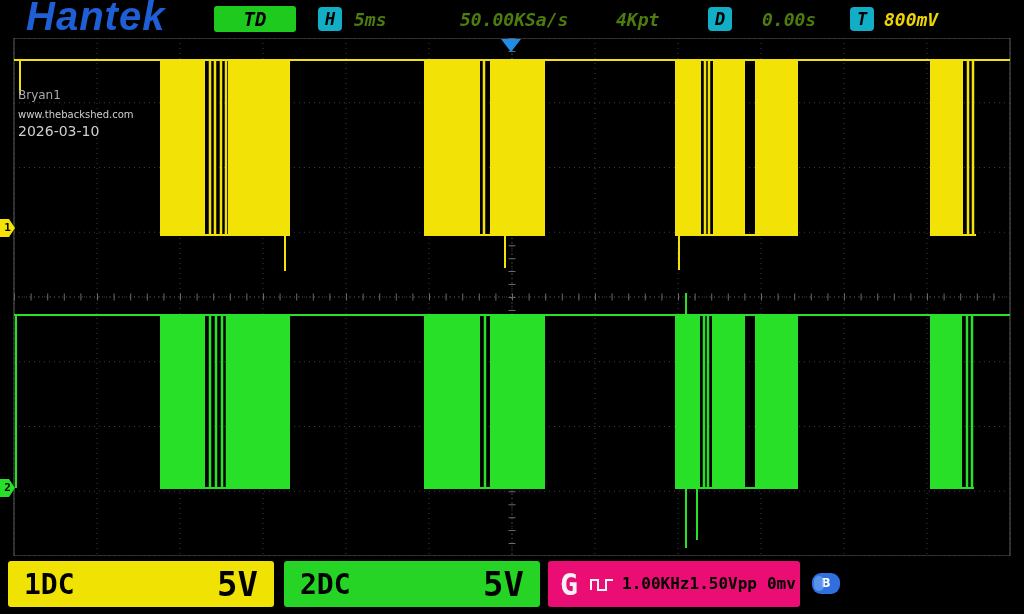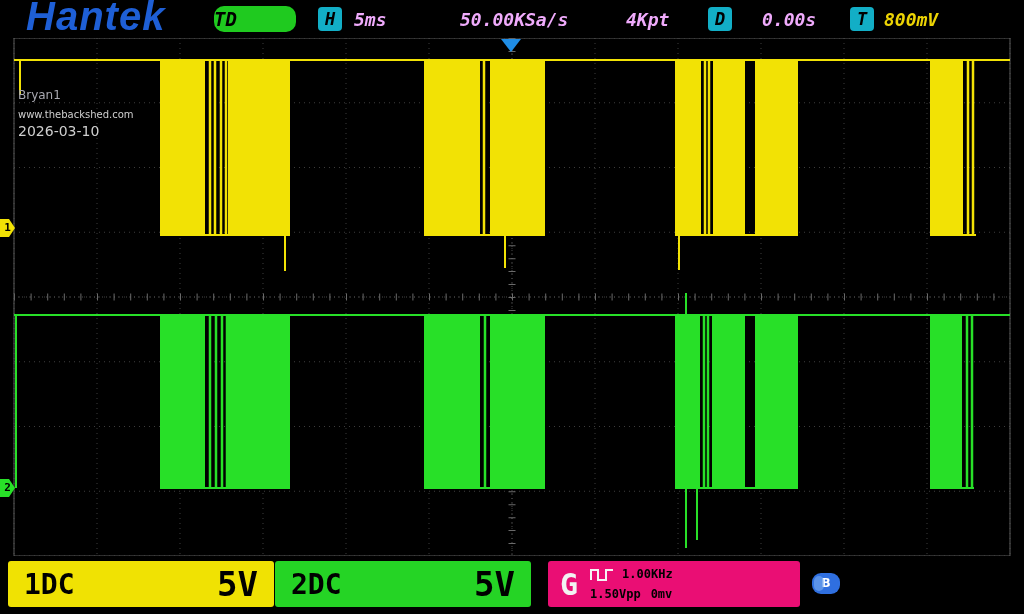--- a/index.html
+++ b/index.html
@@ -12,37 +12,37 @@
 
   
   .topbar { position:absolute; top:0; left:0; width:1024px; height:38px; background:#000;font-style:italic; }
   .logo {
     position:absolute; left:26px; top:-6px;
     font-family:"Liberation Sans", sans-serif; font-weight:bold;
     font-size:40px; color:#1e5fd6; letter-spacing:1px;
   }
   .badge-td {
     position:absolute; left:214px; top:6px; width:82px; height:26px;
-    background:#1fca1f; border-radius:10px; color:#000;
+    background:#1fca1f; border-radius:3px; color:#000;
     font-family:"DejaVu Sans Mono", monospace; font-weight:bold;
-    font-size:19px; line-height:26px;
+    font-size:19px; text-align:center; line-height:26px;
   }
   .icon-sq {
     position:absolute; top:7px; width:24px; height:24px;
     background:#12aec6; border-radius:4px; color:#000;
     font-family:"DejaVu Sans Mono", monospace; font-weight:bold;
     font-size:17px; text-align:center; line-height:24px;
   }
   #hbox { left:318px; } #dbox { left:708px; } #tbox { left:850px; }
   .readout {
-    position:absolute; top:9px; color:#f0abfc;
+    position:absolute; top:9px; color:#4d7c0f;
     font-family:"DejaVu Sans Mono", monospace; font-weight:bold; font-size:18px;
     white-space:nowrap;
   }
-  #timebase { left:354px; } #srate { left:460px; } #mdepth { left:616px;margin-left:10px; }
+  #timebase { left:354px; } #srate { left:460px; } #mdepth { left:616px; }
   #delay { left:762px;text-align:center; } #tlevel { left:884px; color:#edd404; }
 
   
   .display { position:absolute; top:38px; left:0; width:1024px; height:434px; }
   .display svg { position:absolute; top:0; left:0; pointer-events:none; }
   .overlay { position:absolute; left:18px; top:50px; pointer-events:none; }
   .overlay .l1 { font-size:12px; color:#a8a8b0; }
   .overlay .l2 { font-size:10px; color:#cfcfcf; margin-top:7px; }
   .overlay .l3 { font-size:14px; color:#cfcfcf; margin-top:3px; }
   .trig {
@@ -60,36 +60,36 @@
   .chmark.c2 { top:441px; background:#28e028; }
 
   
   .bottombar { position:absolute; top:556px; left:0; width:1024px; height:58px; background:#000; }
   .chbox {
     position:absolute; top:5px; height:46px; border-radius:3px; color:#000;
     display:flex; align-items:center; justify-content:space-between;
     padding:8px 16px; font-family:"DejaVu Sans Mono", monospace; font-weight:bold;
   }
   #ch1box { left:8px;   width:266px; background:#f0e203; }
-  #ch2box { left:275px; width:256px; background:#25d425;gap:47px; }
+  #ch2box { left:284px; width:256px; background:#25d425;gap:47px; }
   .chbox .id    { font-size:28px; }
   .chbox .scale { font-size:34px; }
   #genbox {
     position:absolute; left:548px; top:5px; width:252px; height:46px;
     background:#ea0e74; border-radius:3px;
     display:flex; align-items:center; padding:0 12px;
   }
   #genbox .glabel {
     color:#f2f2f2; font-size:30px; font-weight:bold;
     font-family:"DejaVu Sans Mono", monospace; margin-right:12px;
   }
   #genbox .ginfo {
-    display:flex; flex-direction:column; color:#000;
+    display:flex; flex-direction:row; color:#000;
     font-family:"DejaVu Sans Mono", monospace; font-weight:bold;
-    font-size:12px; line-height:20px;
+    font-size:16px; line-height:20px;
   }
   #genbox .grow { display:flex; align-items:center; gap:8px; }
   #genbox .grow2 { display:flex; gap:10px; }
   #bicon {
     position:absolute; left:812px; top:17px; width:28px; height:21px;
     background:#2f6fe0; border-radius:9px; color:#fff;
     font-size:12px; font-weight:bold; text-align:center; line-height:21px;
   }
   #bicon::before {
     content:""; position:absolute; left:2px; top:3px; width:10px; height:15px;

